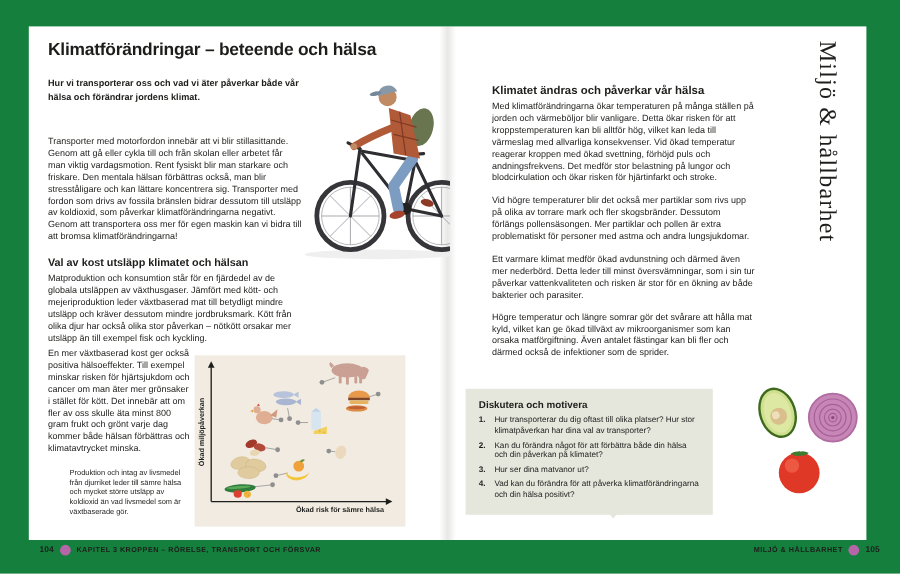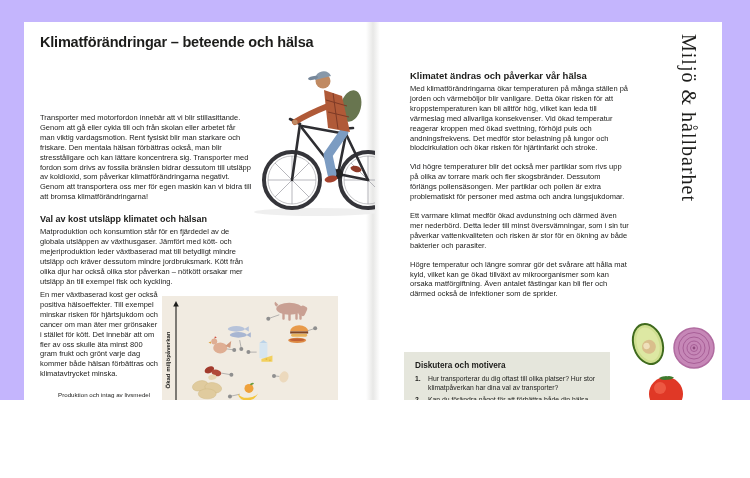--- a/index.html
+++ b/index.html
@@ -1,16 +1,16 @@
 <!DOCTYPE html>
 <html><head>
 <meta charset="utf-8">
 <style>
   html,body{margin:0;padding:0;}
-  .frame{position:relative;width:750px;height:400px;background:#c4b5fd;overflow:hidden;
+  .frame{position:relative;width:750px;height:478px;background:#15803d;overflow:hidden;
          font-family:"Liberation Sans",sans-serif;color:#1d1d1b;}
   .spread{position:absolute;left:24px;top:22px;width:698px;height:428px;background:#ffffff;}
   .gutter{position:absolute;left:366px;top:22px;width:14px;height:428px;
           background:linear-gradient(90deg,rgba(0,0,0,0) 0%,rgba(90,90,80,0.14) 50%,rgba(0,0,0,0) 100%);}
   .abs{position:absolute;}
   h1.title{font-size:14.5px;font-weight:bold;letter-spacing:-0.2px;margin:0;}
   .intro{font-size:7.6px;font-weight:bold;line-height:11px;}
   .sec-head{font-size:9px;font-weight:bold;margin:0;}
   .body-text{font-family:Liberation Sans, sans-serif;font-size:7.5px;line-height:9.9px;}
   .caption{font-size:6.2px;line-height:8px;}
@@ -31,20 +31,21 @@
 </style>
 </head>
 <body>
 
 <div class="frame">
   <div class="spread"></div>
   <div class="gutter"></div>
 
   <h1 class="title abs" style="left:40px;top:34px;">Klimatförändringar – beteende och hälsa</h1>
 
+  <div class="intro abs" style="left:40px;top:64px;width:215px;">Hur vi transporterar oss och vad vi äter påverkar både vår hälsa och förändrar jordens klimat.</div>
 
   <div class="body-text abs" style="left:40px;top:113px;width:212px;">Transporter med motorfordon innebär att vi blir stillasittande. Genom att gå eller cykla till och från skolan eller arbetet får man viktig vardagsmotion. Rent fysiskt blir man starkare och friskare. Den mentala hälsan förbättras också, man blir stresståligare och kan lättare koncentrera sig. Transporter med fordon som drivs av fossila bränslen bidrar dessutom till utsläpp av koldioxid, som påverkar klimatförändringarna negativt. Genom att transportera oss mer för egen maskin kan vi bidra till att bromsa klimatförändringarna!</div>
 
   <h2 class="sec-head abs" style="left:40px;top:214px;">Val av kost utsläpp klimatet och hälsan</h2>
   <div class="body-text abs" style="left:40px;top:227px;width:214px;">Matproduktion och konsumtion står för en fjärdedel av de globala utsläppen av växthusgaser. Jämfört med kött- och mejeriproduktion leder växtbaserad mat till betydligt mindre utsläpp och kräver dessutom mindre jordbruksmark. Kött från olika djur har också olika stor påverkan – nötkött orsakar mer utsläpp än till exempel fisk och kyckling.</div>
   <div class="body-text abs" style="left:40px;top:290px;width:118px;">En mer växtbaserad kost ger också positiva hälsoeffekter. Till exempel minskar risken för hjärtsjukdom och cancer om man äter mer grönsaker i stället för kött. Det innebär att om fler av oss skulle äta minst 800 gram frukt och grönt varje dag kommer både hälsan förbättras och klimatavtrycket minska.</div>
 
   <div class="caption abs" style="left:58px;top:391px;width:104px;">Produktion och intag av livsmedel från djurriket leder till sämre hälsa och mycket större utsläpp av koldioxid än vad livsmedel som är växtbaserade gör.</div>
 
   <svg class="abs" style="left:238px;top:56px;" width="137" height="176" viewBox="0 0 137 176">
@@ -201,21 +202,21 @@
 
   <h2 class="sec-head abs" style="left:410px;top:70px;font-size:9.5px;">Klimatet ändras och påverkar vår hälsa</h2>
 
   <div class="abs" style="left:410px;top:84px;width:219px;">
     <p class="body-text" style="margin:0 0 9px 0;">Med klimatförändringarna ökar temperaturen på många ställen på jorden och värmeböljor blir vanligare. Detta ökar risken för att kroppstemperaturen kan bli alltför hög, vilket kan leda till värmeslag med allvarliga konsekvenser. Vid ökad temperatur reagerar kroppen med ökad svettning, förhöjd puls och andningsfrekvens. Det medför stor belastning på lungor och blodcirkulation och ökar risken för hjärtinfarkt och stroke.</p>
     <p class="body-text" style="margin:0 0 9px 0;">Vid högre temperaturer blir det också mer partiklar som rivs upp på olika av torrare mark och fler skogsbränder. Dessutom förlängs pollensäsongen. Mer partiklar och pollen är extra problematiskt för personer med astma och andra lungsjukdomar.</p>
     <p class="body-text" style="margin:0 0 9px 0;">Ett varmare klimat medför ökad avdunstning och därmed även mer nederbörd. Detta leder till minst översvämningar, som i sin tur påverkar vattenkvaliteten och risken är stor för en ökning av både bakterier och parasiter.</p>
     <p class="body-text" style="margin:0;">Högre temperatur och längre somrar gör det svårare att hålla mat kyld, vilket kan ge ökad tillväxt av mikroorganismer som kan orsaka matförgiftning. Även antalet fästingar kan bli fler och därmed också de infektioner som de sprider.</p>
   </div>
 
-  <div class="disc-box abs" style="left:404px;top:324px;width:206px;margin-top:28px;">
+  <div class="disc-box abs" style="left:388px;top:324px;width:206px;">
     <h3 class="disc-head">Diskutera och motivera</h3>
     <ol class="disc-list">
       <li>Hur transporterar du dig oftast till olika platser? Hur stor klimatpåverkan har dina val av transporter?</li>
       <li>Kan du förändra något för att förbättra både din hälsa och din påverkan på klimatet?</li>
       <li>Hur ser dina matvanor ut?</li>
       <li>Vad kan du förändra för att påverka klimatförändringarna och din hälsa positivt?</li>
     </ol>
   </div>
   <div class="disc-tail abs" style="left:500px;top:419px;"></div>
 

